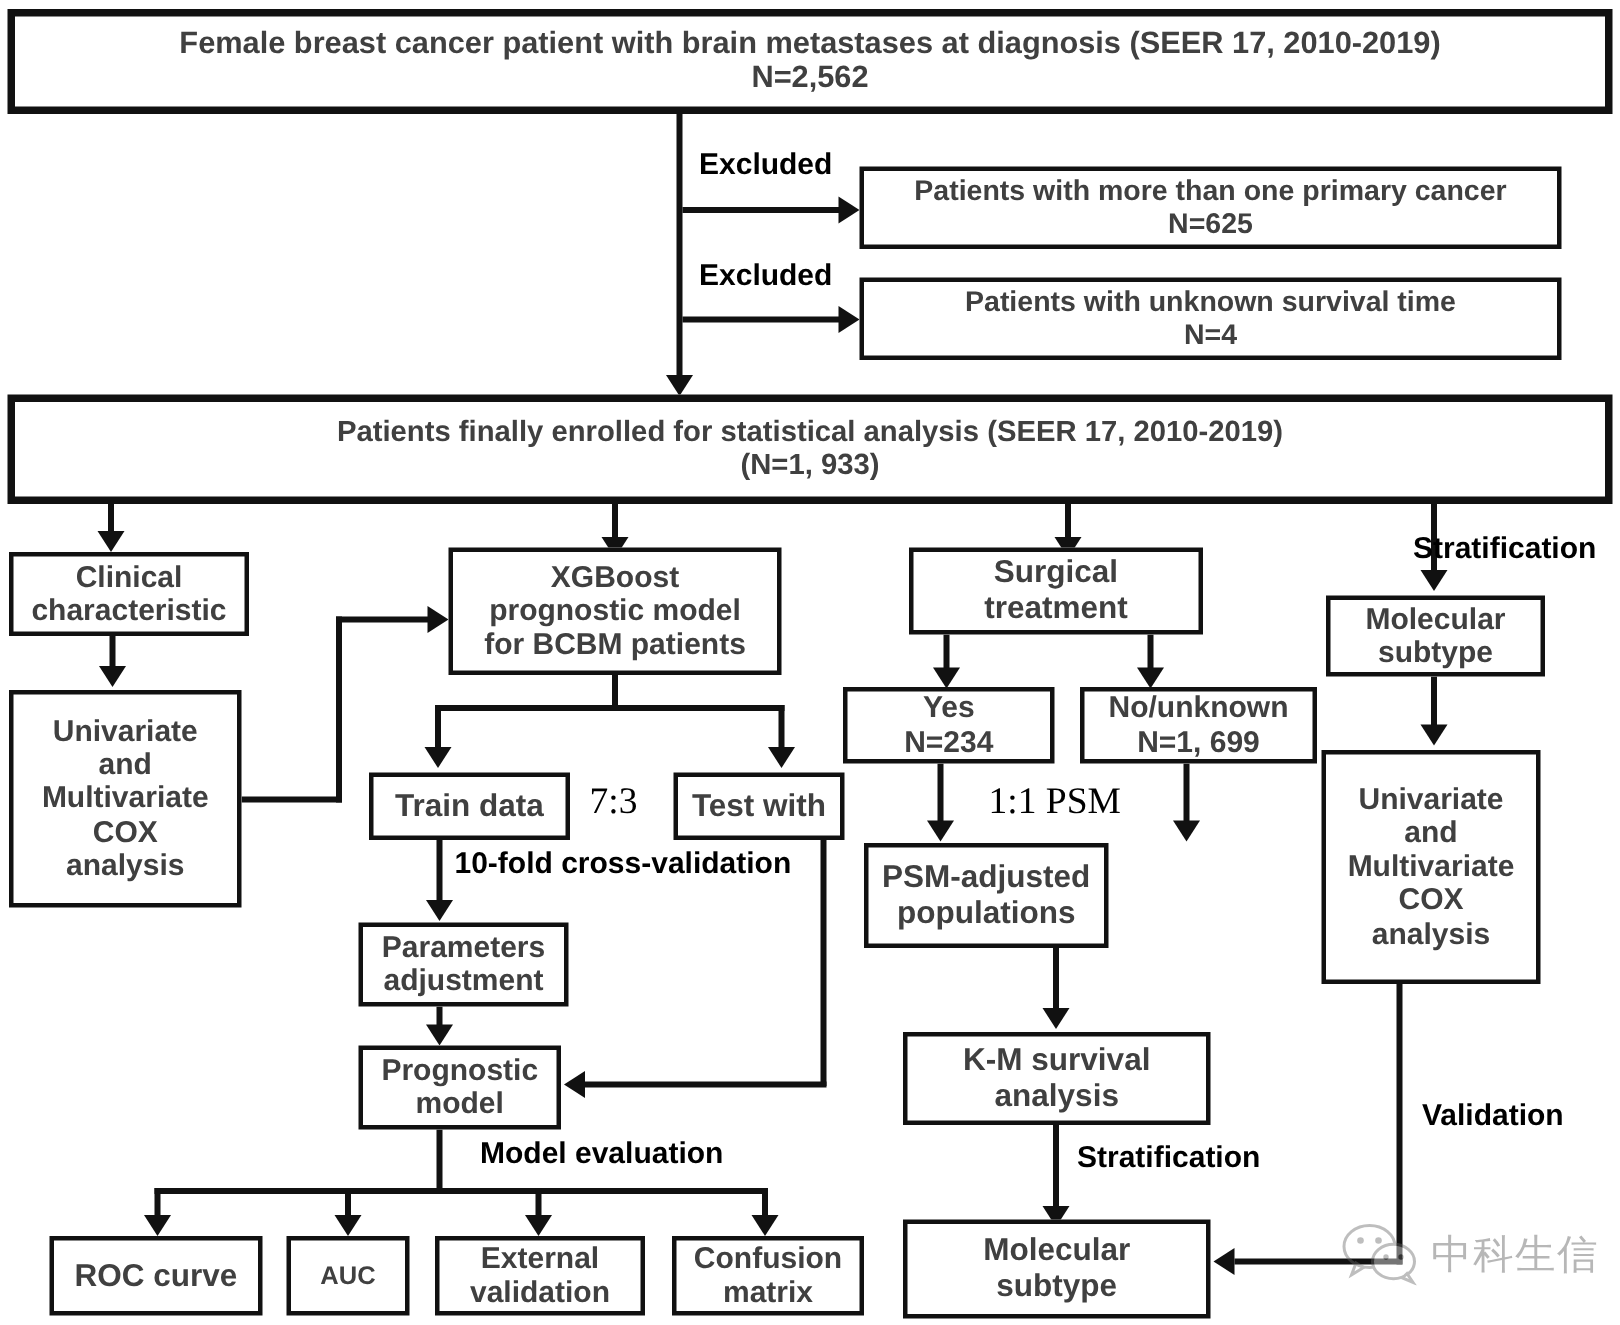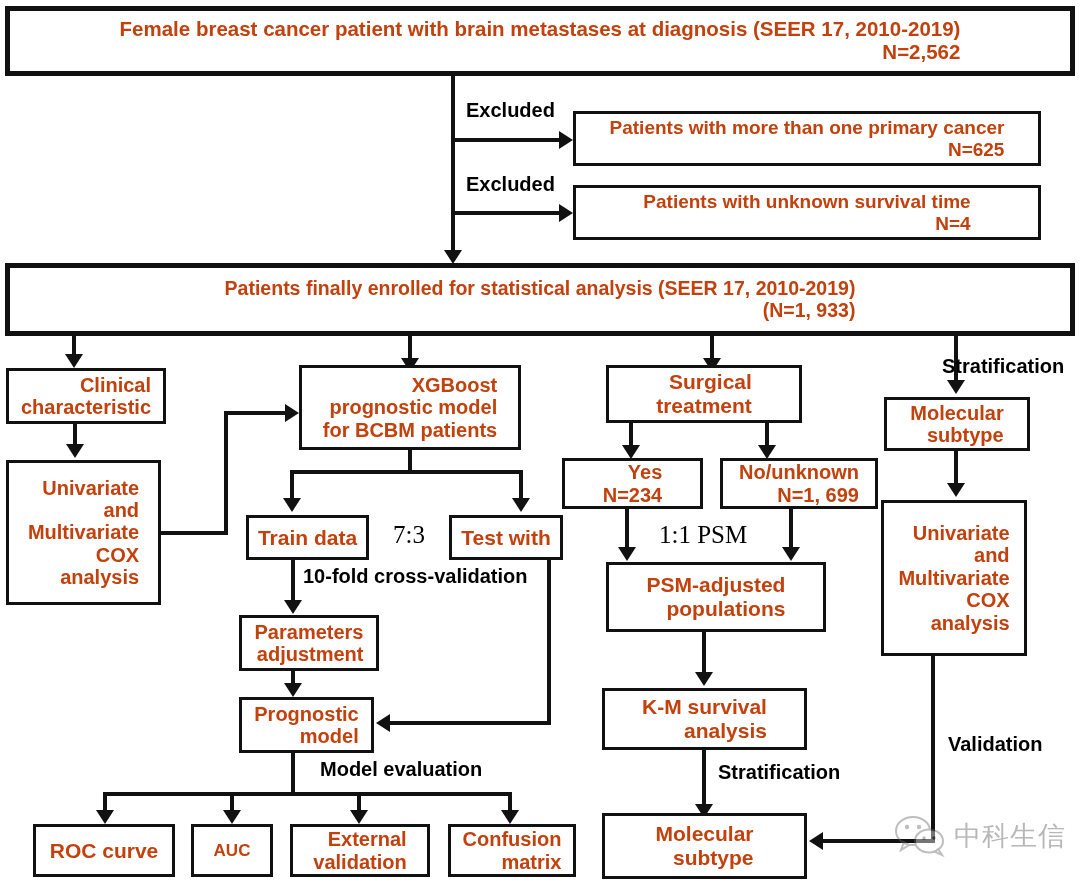--- a/index.html
+++ b/index.html
@@ -17,23 +17,23 @@
     overflow: hidden;
   }
   .box {
     position: absolute;
     box-sizing: border-box;
     border: 3px solid #111111;
     background: #ffffff;
     display: flex;
     align-items: center;
     justify-content: center;
-    text-align: right;
+    text-align: center;
     font-weight: bold;
-    color: #c2410c;
+    color: #404040;
     line-height: 1.12;
     white-space: pre-line;
     z-index: 3;
   }
   .box.thick { border-width: 5px; }
   .lbl {
     position: absolute;
     font-weight: bold;
     color: #000000;
     white-space: nowrap;
@@ -149,21 +149,21 @@
 prognostic model
 for BCBM patients</div>
 
   <div class="ln" style="left:408px; top:450px; width:4px; height:23px;"></div>
   <div class="ln" style="left:290px; top:470px; width:233px; height:4px;"></div>
   <div class="ln" style="left:290px; top:470px; width:4px; height:33px;"></div>
   <div class="ar ar-down" style="left:283px; top:498px;"></div>
   <div class="ln" style="left:519px; top:470px; width:4px; height:33px;"></div>
   <div class="ar ar-down" style="left:512px; top:498px;"></div>
 
-  <div class="box" style="left:246px; top:515px; width:123px; height:45px; font-size:21px;">Train data</div>
+  <div class="box" style="left:246px; top:515px; width:134px; height:45px; font-size:21px;">Train data</div>
 
   <div class="lbl serif" style="left:393px; top:521px; font-size:25px;">7:3</div>
 
   <div class="box" style="left:449px; top:515px; width:114px; height:45px; font-size:21px;">Test with</div>
 
   <div class="ln" style="left:291px; top:560px; width:4px; height:44px;"></div>
   <div class="ar ar-down" style="left:284px; top:600px;"></div>
   <div class="lbl" style="left:303px; top:565px; font-size:20px;">10-fold cross-validation</div>
 
   <div class="box" style="left:239px; top:615px; width:140px; height:56px; font-size:20px;">Parameters
@@ -215,21 +215,21 @@
   <div class="box" style="left:720px; top:458px; width:158px; height:51px; font-size:20px;">No/unknown
 N=1, 699</div>
 
   <div class="lbl serif" style="left:659px; top:521px; font-size:25px;">1:1 PSM</div>
 
   <div class="ln" style="left:625px; top:509px; width:4px; height:42px;"></div>
   <div class="ar ar-down" style="left:618px; top:547px;"></div>
   <div class="ln" style="left:789px; top:509px; width:4px; height:42px;"></div>
   <div class="ar ar-down" style="left:782px; top:547px;"></div>
 
-  <div class="box" style="left:606px; top:562px; width:220px; height:70px; font-size:21px;">PSM-adjusted
+  <div class="box" style="left:576px; top:562px; width:163px; height:70px; font-size:21px;">PSM-adjusted
 populations</div>
 
   <div class="ln" style="left:702px; top:632px; width:4px; height:44px;"></div>
   <div class="ar ar-down" style="left:695px; top:672px;"></div>
 
   <div class="box" style="left:602px; top:688px; width:205px; height:62px; font-size:21px;">K-M survival
 analysis</div>
 
   <div class="ln" style="left:702px; top:750px; width:4px; height:58px;"></div>
   <div class="ar ar-down" style="left:695px; top:804px;"></div>

